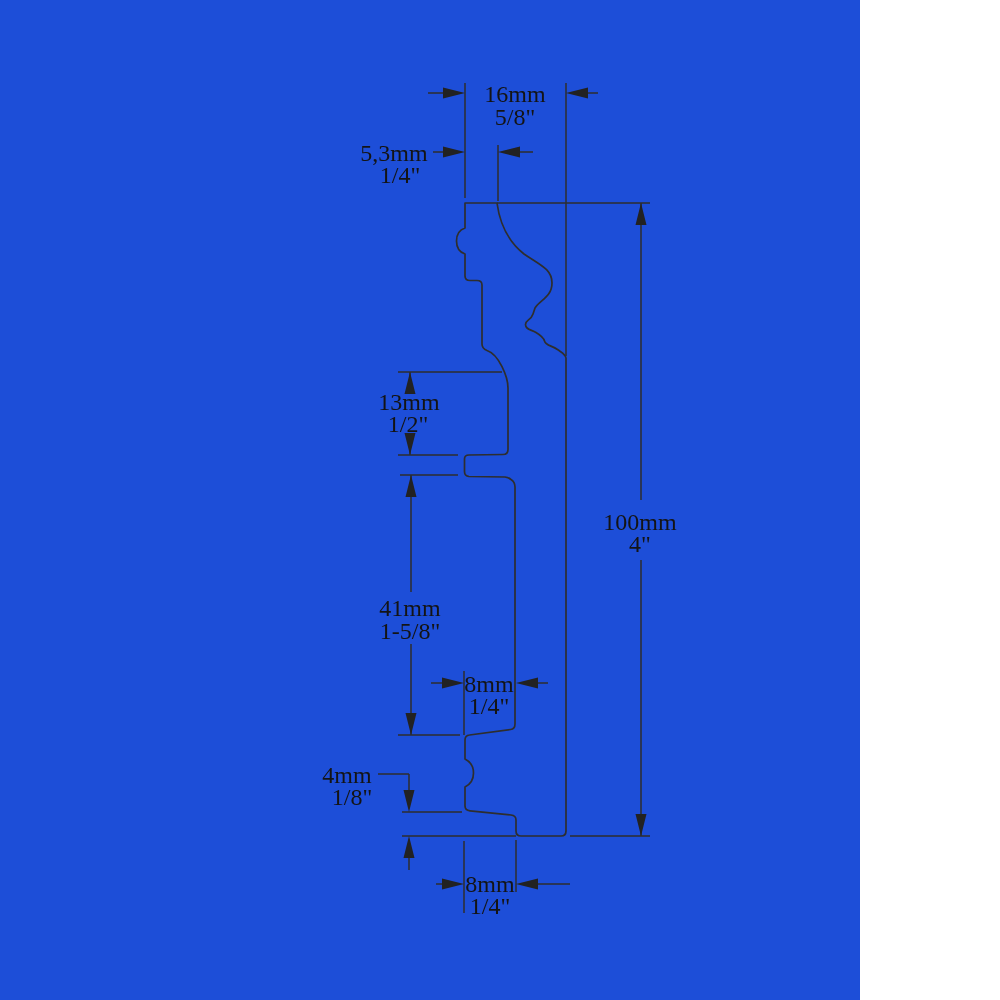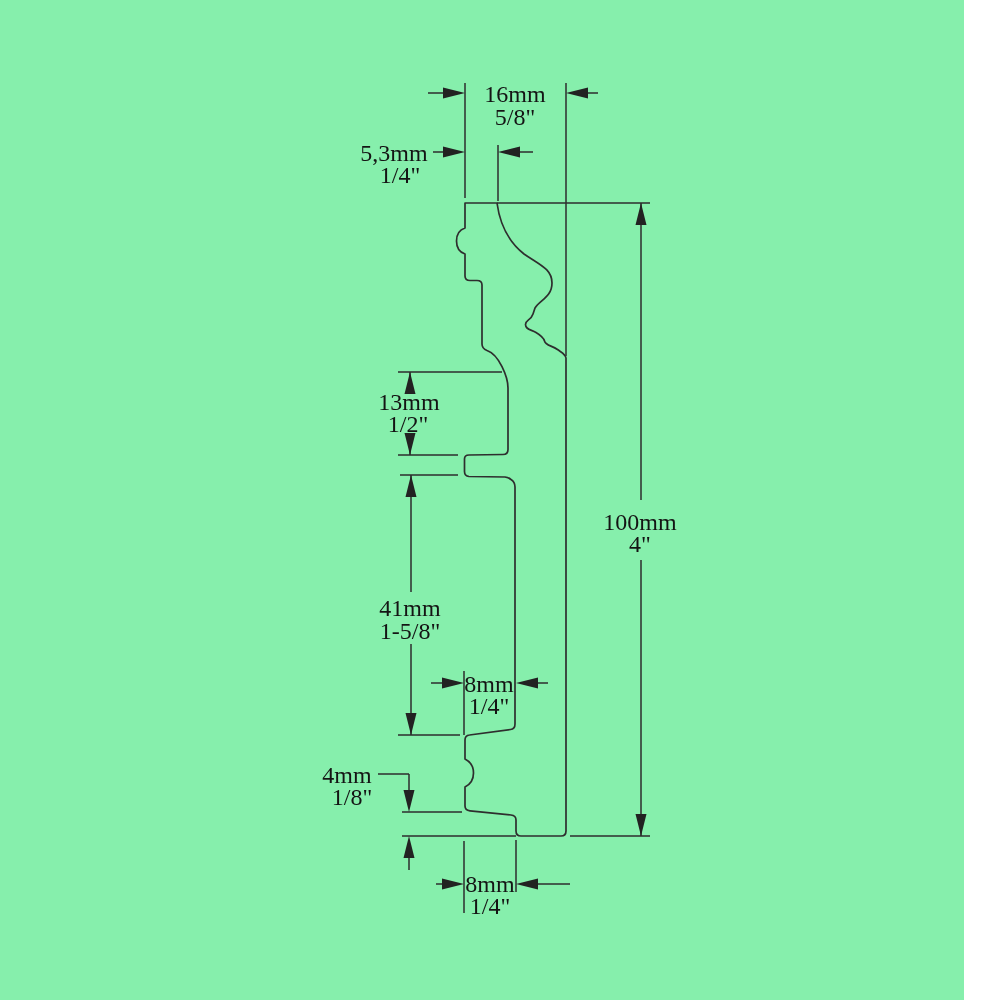--- a/index.html
+++ b/index.html
@@ -2,23 +2,23 @@
 <html><head>
 <meta charset="utf-8">
 <style>
   html, body {
     margin: 0;
     padding: 0;
     background: #ffffff;
   }
   .canvas {
     position: relative;
-    width: 964px;
+    width: 860px;
     height: 1000px;
-    background: #86efac;
+    background: #1d4ed8;
     overflow: hidden;
   }
   svg {
     display: block;
     width: 1000px;
     height: 1000px;
   }
   .outline {
     fill: none;
     stroke: #2e2e2e;

